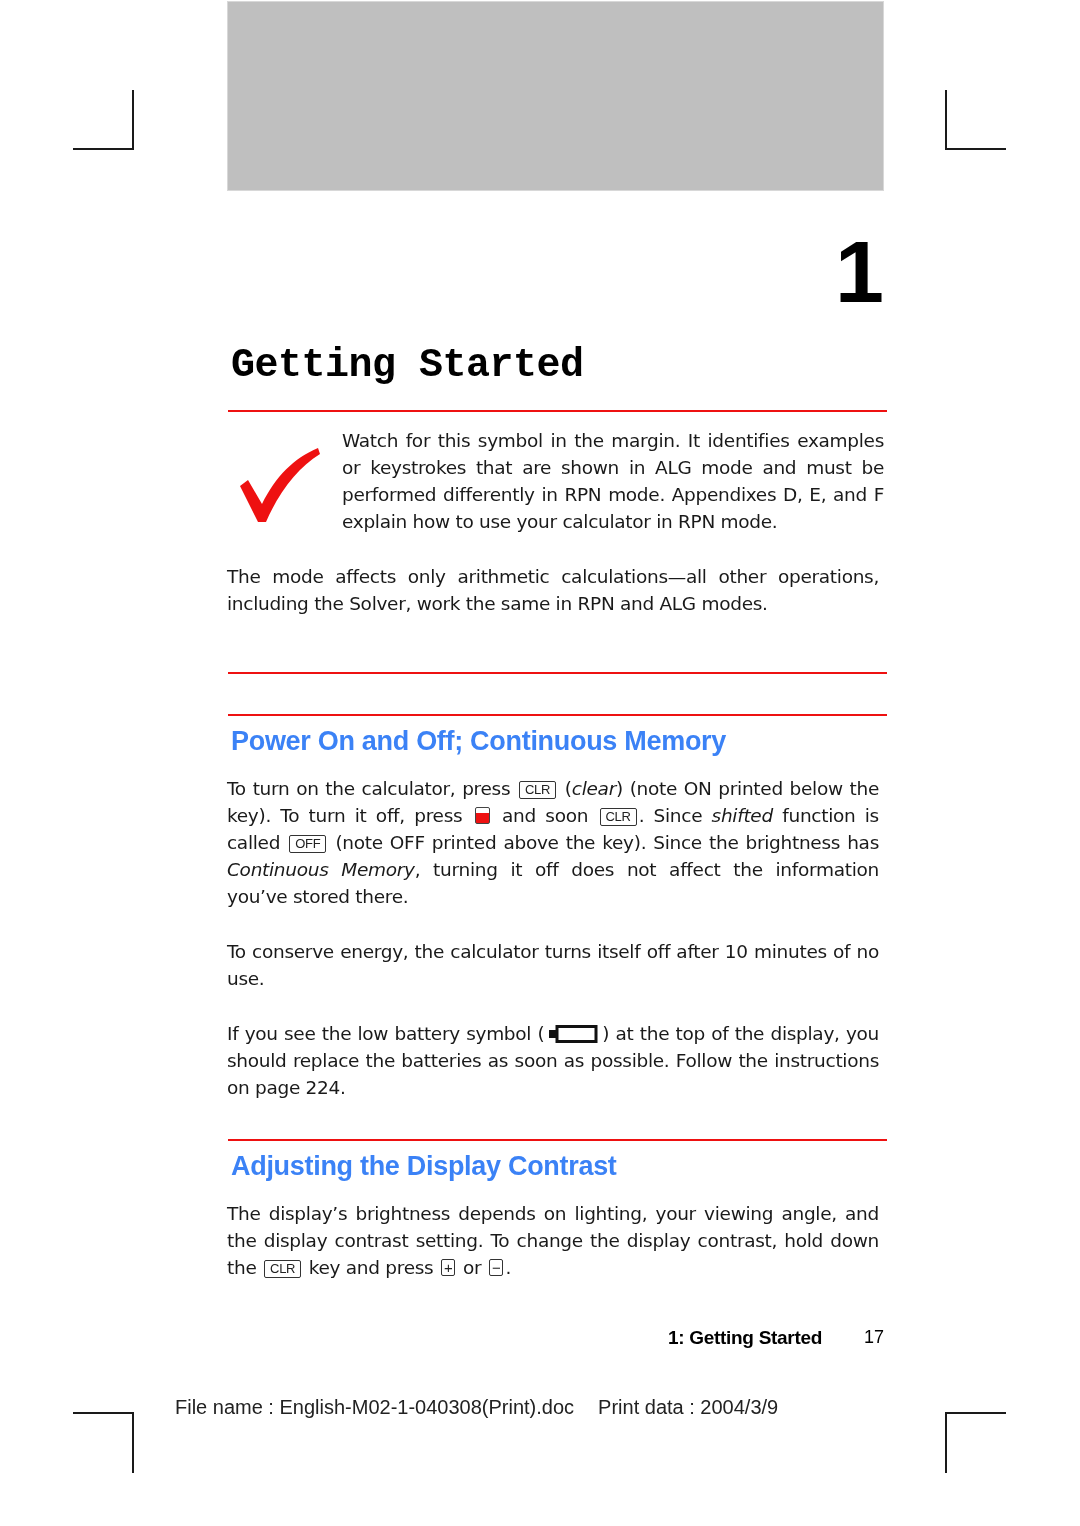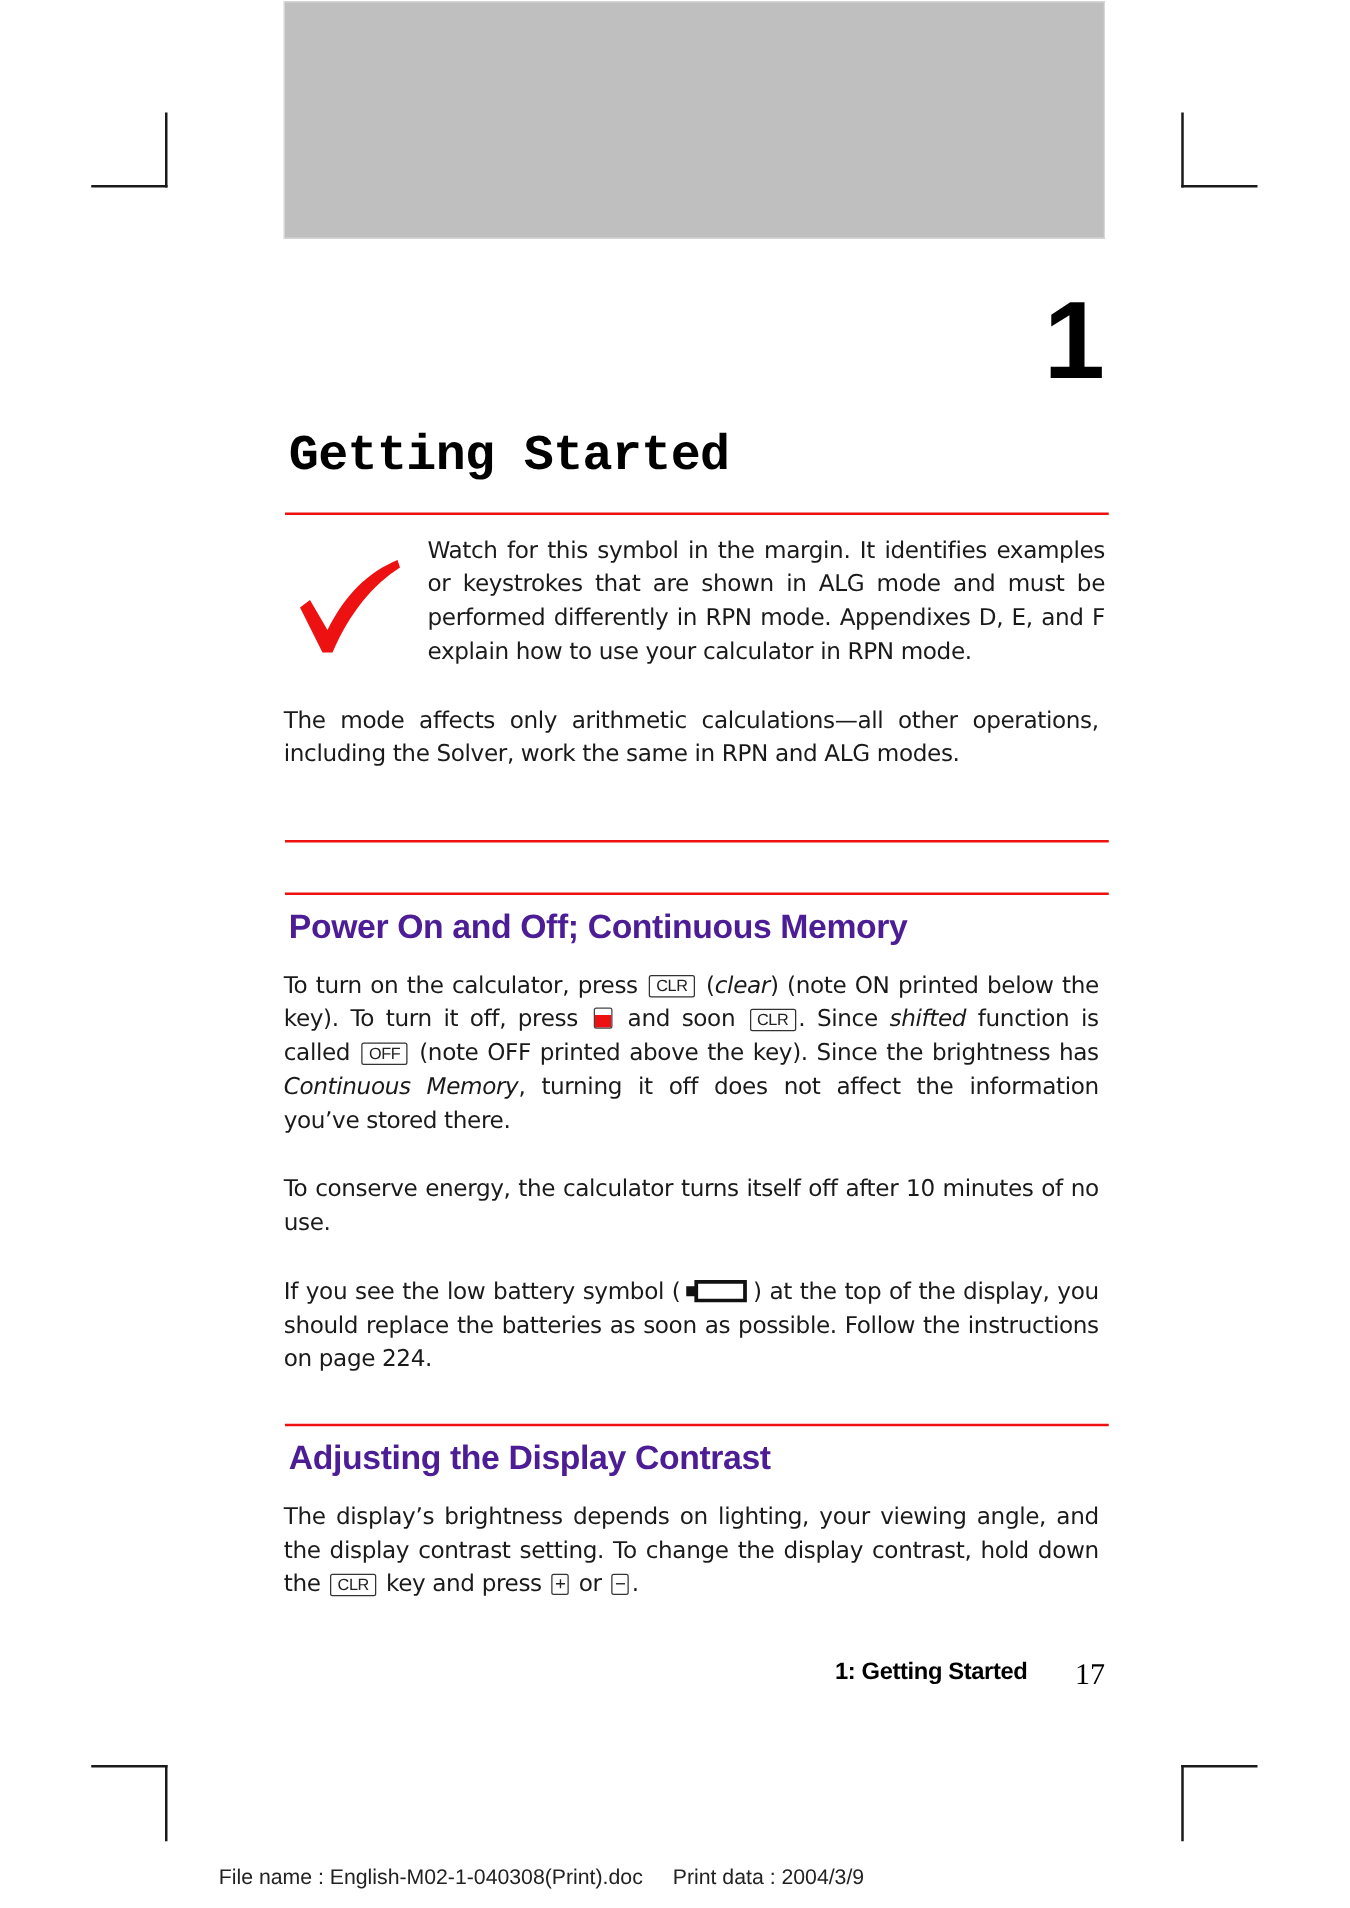--- a/index.html
+++ b/index.html
@@ -19,44 +19,44 @@
     font-size: 40px; line-height: 1; color: #000; letter-spacing: -0.5px;
   }
   .rule { position: absolute; left: 228px; width: 659px; height: 2px; background: #ee1111; }
   .para {
     position: absolute; left: 227px; width: 652px; font-family: "DejaVu Sans", sans-serif;
     font-size: 18.5px; line-height: 27px; text-align: justify; color: #1a1a1a; letter-spacing: -0.3px;
   }
   .para.note { left: 342px; width: 542px; }
   .section-head {
     position: absolute; left: 231px; font-family: "Liberation Sans", sans-serif; font-weight: bold;
-    font-size: 27px; line-height: 1; color: #4c1d95; letter-spacing: -0.3px;
+    font-size: 27px; line-height: 1; color: #3b82f6; letter-spacing: -0.3px;
   }
   .checkmark { left: 238px; top: 446px; width: 82px; height: 78px; }
   .key {
     display: inline-block; font-family: "Liberation Sans", sans-serif; font-size: 13px; line-height: 16px;
     border: 1.2px solid #333; border-radius: 2px; padding: 0 5px; margin: 0 2px; vertical-align: 1px; color: #222;
   }
   .key.small { padding: 0 2px; font-size: 15px; line-height: 15px; }
   .shift-key {
     display: inline-block; width: 15px; height: 17px; border: 1.2px solid #444; border-radius: 2px;
     background: linear-gradient(#ffffff 0 35%, #ee1111 35% 100%); vertical-align: -2px; margin: 0 3px; box-sizing: border-box;
   }
   .battery-icon { display: inline-block; width: 50px; height: 18px; vertical-align: -3px; margin: 0 4px; }
   .footer-title {
     position: absolute; right: 258px; top: 1327px; font-family: "Liberation Sans", sans-serif; font-weight: bold;
     font-size: 19px; color: #000; letter-spacing: -0.3px;
   }
   .footer-page {
-    position: absolute; right: 196px; top: 1327px; font-family: Liberation Serif, serif;
-    font-size: 24px; color: #000;
+    position: absolute; right: 196px; top: 1327px; font-family: Liberation Sans, sans-serif;
+    font-size: 18px; color: #000;
   }
   .print-info {
-    position: absolute; left: 175px; top: 1492px; font-family: "Liberation Sans", sans-serif;
-    font-size: 17px; color: #222; white-space: pre;
+    position: absolute; left: 175px; top: 1396px; font-family: "Liberation Sans", sans-serif;
+    font-size: 20px; color: #222; white-space: pre;
   }
   .print-info span + span { margin-left: 24px; }
 </style>
 </head>
 <body>
 
 <div class="crop" style="left:132px; top:90px; width:2px; height:60px;"></div>
 <div class="crop" style="left:73px; top:148px; width:61px; height:2px;"></div>
 <div class="crop" style="left:945px; top:90px; width:2px; height:60px;"></div>
 <div class="crop" style="left:945px; top:148px; width:61px; height:2px;"></div>

